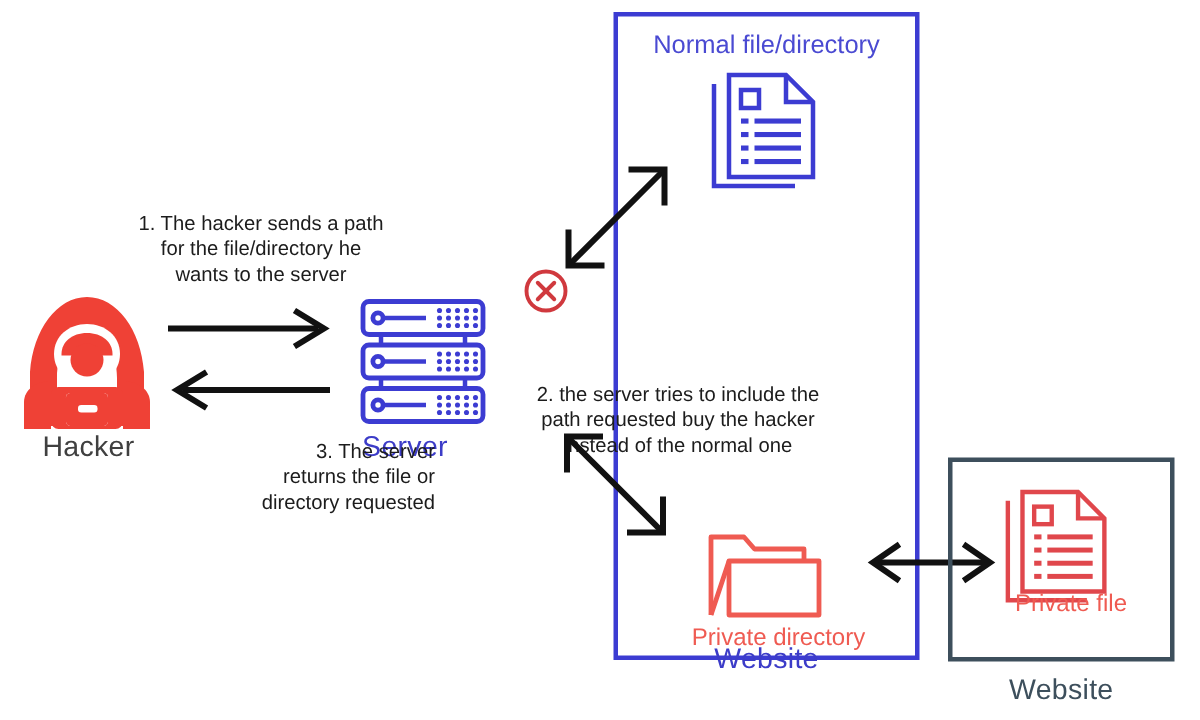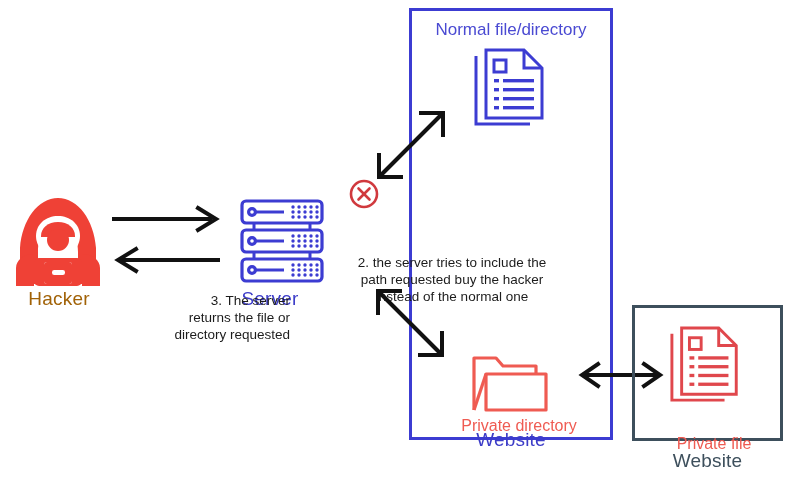--- a/index.html
+++ b/index.html
@@ -23,21 +23,21 @@
     line-height: 17px;
     color: #1c1c1c;
     text-align: center;
     white-space: pre-line;
   }
   .node-label {
     font-size: 19px;
     text-align: center;
     letter-spacing: 0.2px;
   }
-  .label-red   { color: #a16207; }
+  .label-red   { color: #404040; }
   .label-blue  { color: #3c3cc8; }
   .label-slate { color: #3d4f5c; }
   .box-title {
     font-size: 17px;
     text-align: center;
     color: #4a4ad2;
   }
   .inner-label {
     font-size: 16px;
     text-align: center;
@@ -56,20 +56,23 @@
     box-sizing: border-box;
   }
 
   svg { display: block; overflow: visible; }
 </style>
 </head>
 <body>
 
 <div id="canvas">
 
+  <div class="abs caption" style="left:58px; top:140px; width:232px;">1. The hacker sends a path
+for the file/directory he
+wants to the server</div>
 
   <div class="abs" style="left:14px; top:196px;">
     <svg width="88" height="90" viewBox="0 0 88 90">
 
       <path d="M44 2 C24 2 8 24 6 52 L6 88 L24 88 L24 56 C24 38 32 28 44 28 C56 28 64 38 64 56 L64 88 L82 88 L82 52 C80 24 64 2 44 2 Z" fill="#ef4136"></path>
 
       <path d="M22 40 C22 28 32 20 44 20 C56 20 66 28 66 40 C66 52 56 60 44 60 C32 60 22 52 22 40 Z" fill="#ffffff"></path>
       <path d="M27 40 C27 32 34 26 44 26 C54 26 61 32 61 40 L61 41 L27 41 Z" fill="#ef4136"></path>
       <circle cx="44" cy="44" r="11" fill="#ef4136"></circle>
 
@@ -265,17 +268,17 @@
         <rect x="31" y="31" width="31" height="3.4"></rect>
         <rect x="22" y="40" width="5" height="3.4"></rect>
         <rect x="31" y="40" width="31" height="3.4"></rect>
         <rect x="22" y="49" width="5" height="3.4"></rect>
         <rect x="31" y="49" width="31" height="3.4"></rect>
         <rect x="22" y="58" width="5" height="3.4"></rect>
         <rect x="31" y="58" width="31" height="3.4"></rect>
       </g>
     </svg>
   </div>
-  <div class="abs inner-label" style="left:632px; top:435px; width:164px;">Private file</div>
+  <div class="abs inner-label" style="left:632px; top:394px; width:164px;">Private file</div>
 
   <div class="abs node-label label-slate" style="left:632px; top:450px; width:151px;">Website</div>
 
 </div>
 
 </body></html>

